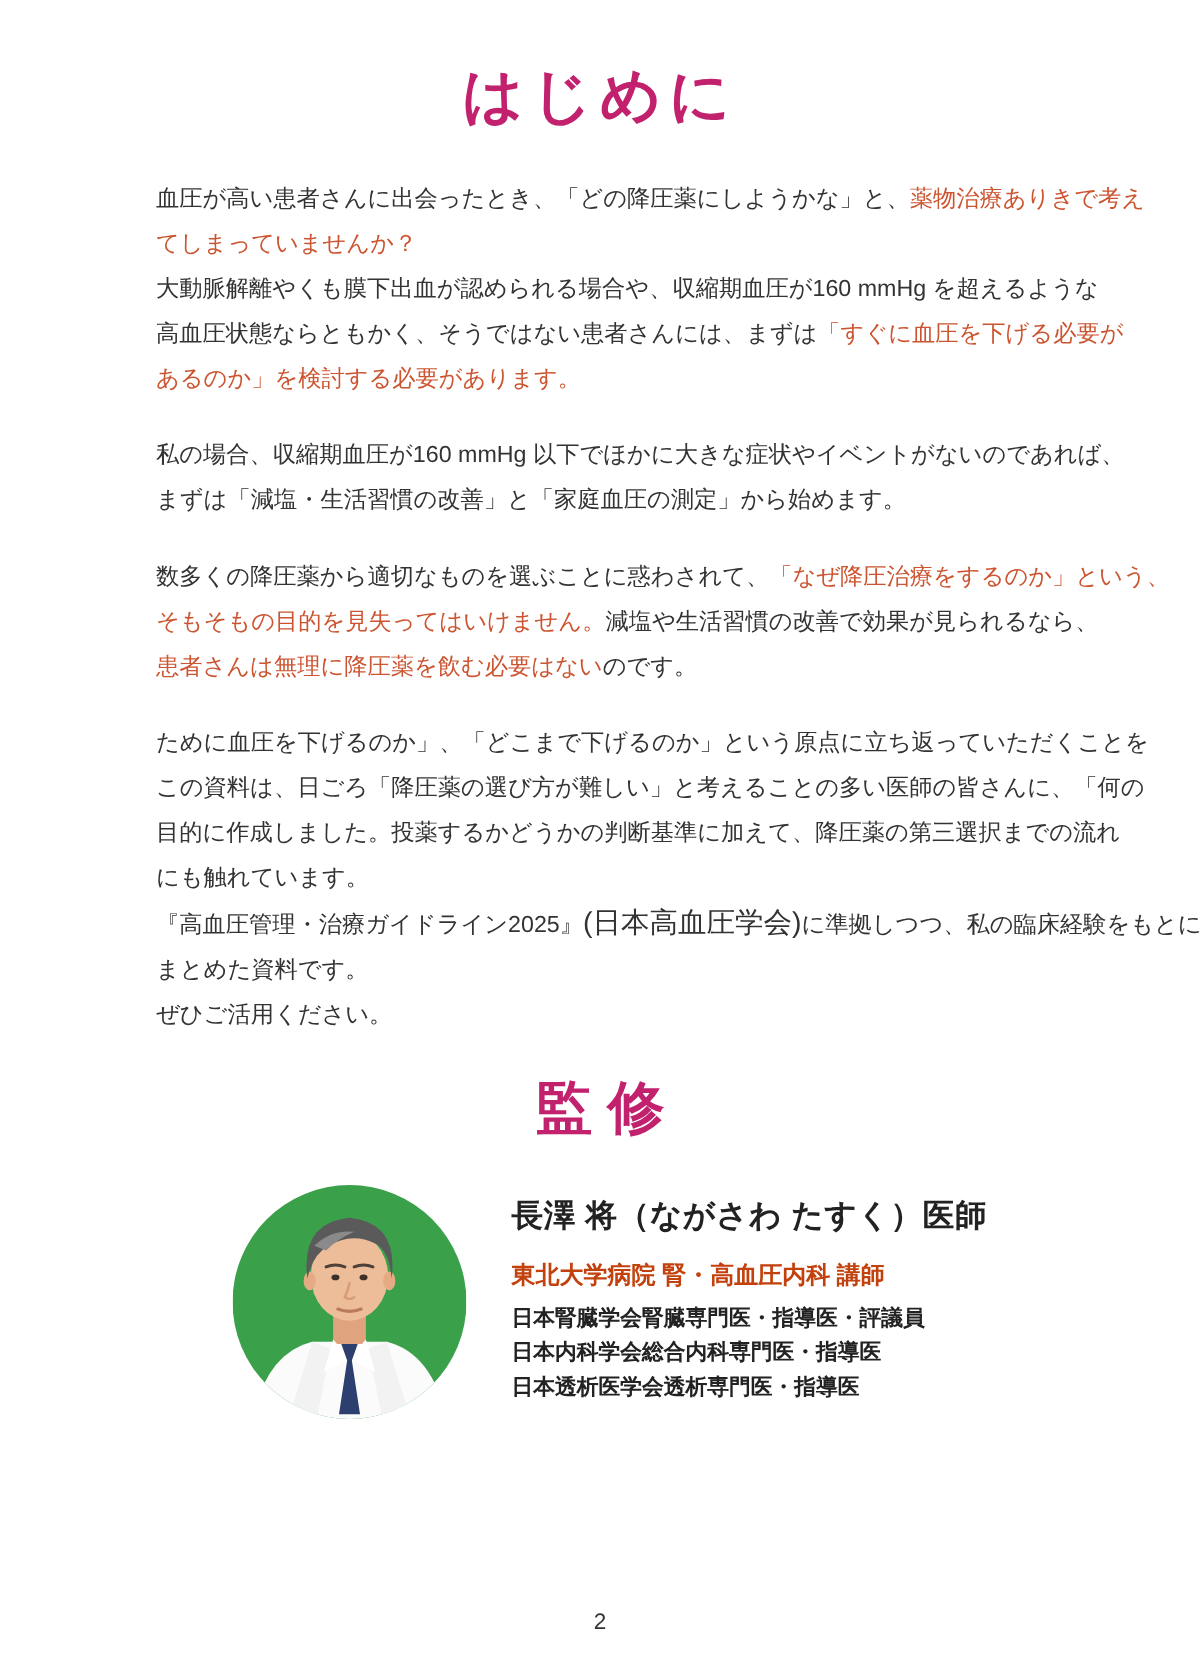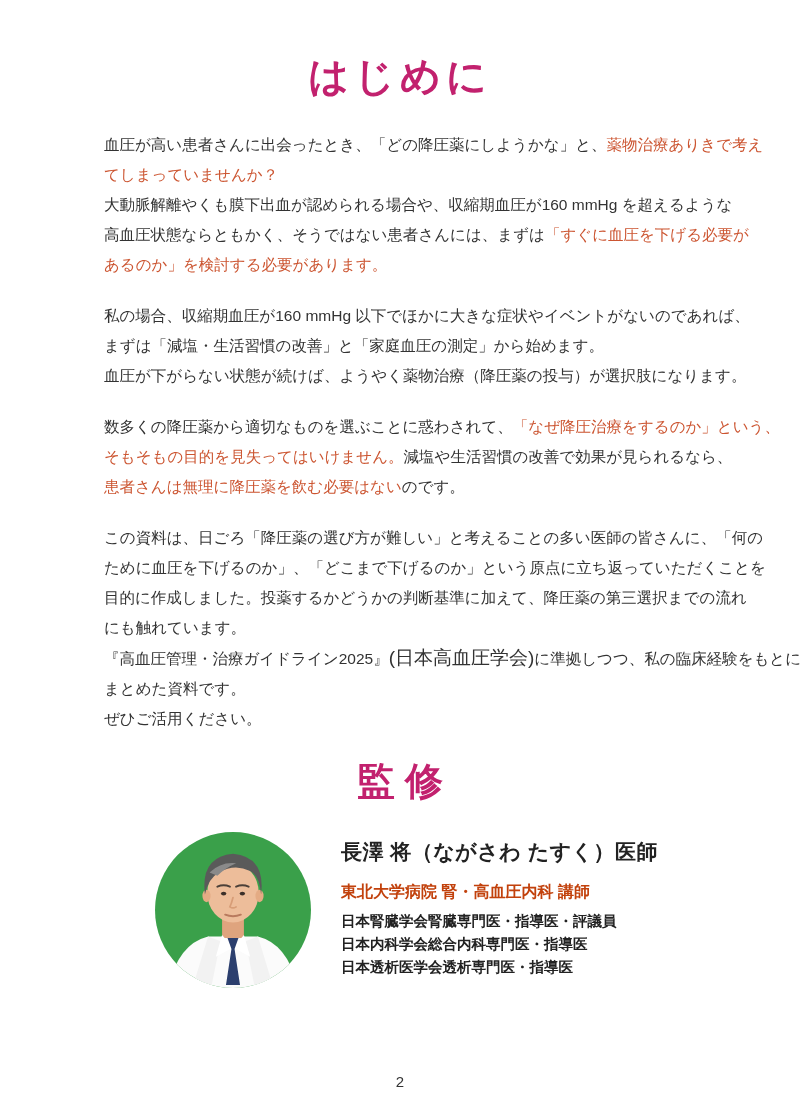--- a/index.html
+++ b/index.html
@@ -13,21 +13,21 @@
     position:relative;
     width:800px;
     height:1116px;
     background:#ffffff;
     overflow:hidden;
     font-family:"Liberation Sans","DejaVu Sans",sans-serif;
     color:var(--body);
   }
   .title{
     margin:0;
-    padding-top:52px;
+    padding-top:40px;
     text-align:center;
     font-size:40px;
     line-height:1.2;
     font-weight:700;
     letter-spacing:5px;
     color:var(--pink);
   }
   .body-text{
     margin:30px 85px 0 104px;
     font-size:15.5px;
@@ -98,30 +98,29 @@
       <p class="para">
         <span class="line"><span>血圧が高い患者さんに出会ったとき、「どの降圧薬にしようかな」と、</span><span class="accent">薬物治療ありきで考え</span></span>
         <span class="line"><span class="accent">てしまっていませんか？</span></span>
         <span class="line"><span>大動脈解離やくも膜下出血が認められる場合や、収縮期血圧が160 mmHg を超えるような</span></span>
         <span class="line"><span>高血圧状態ならともかく、そうではない患者さんには、まずは</span><span class="accent">「すぐに血圧を下げる必要が</span></span>
         <span class="line"><span class="accent">あるのか」を検討する必要があります。</span></span>
       </p>
       <p class="para">
         <span class="line"><span>私の場合、収縮期血圧が160 mmHg 以下でほかに大きな症状やイベントがないのであれば、</span></span>
         <span class="line"><span>まずは「減塩・生活習慣の改善」と「家庭血圧の測定」から始めます。</span></span>
-        <span class="line"><span>血圧が下がらない状態が続けば、ようやく薬物治療（降圧薬の投与）が選択肢になります。</span></span>
       </p>
       <p class="para">
         <span class="line"><span>数多くの降圧薬から適切なものを選ぶことに惑わされて、</span><span class="accent">「なぜ降圧治療をするのか」という、</span></span>
         <span class="line"><span class="accent">そもそもの目的を見失ってはいけません。</span><span>減塩や生活習慣の改善で効果が見られるなら、</span></span>
         <span class="line"><span class="accent">患者さんは無理に降圧薬を飲む必要はない</span><span>のです。</span></span>
       </p>
       <p class="para">
+        <span class="line"><span>ために血圧を下げるのか」、「どこまで下げるのか」という原点に立ち返っていただくことを</span></span>
         <span class="line"><span>この資料は、日ごろ「降圧薬の選び方が難しい」と考えることの多い医師の皆さんに、「何の</span></span>
-        <span class="line"><span>ために血圧を下げるのか」、「どこまで下げるのか」という原点に立ち返っていただくことを</span></span>
         <span class="line"><span>目的に作成しました。投薬するかどうかの判断基準に加えて、降圧薬の第三選択までの流れ</span></span>
         <span class="line"><span>にも触れています。</span></span>
         <span class="line"><span>『高血圧管理・治療ガイドライン2025』</span><span class="small">(日本高血圧学会)</span><span>に準拠しつつ、私の臨床経験をもとに</span></span>
         <span class="line"><span>まとめた資料です。</span></span>
         <span class="line"><span>ぜひご活用ください。</span></span>
       </p>
     </div>
 
   <h2 class="supervision">監修</h2>
 

